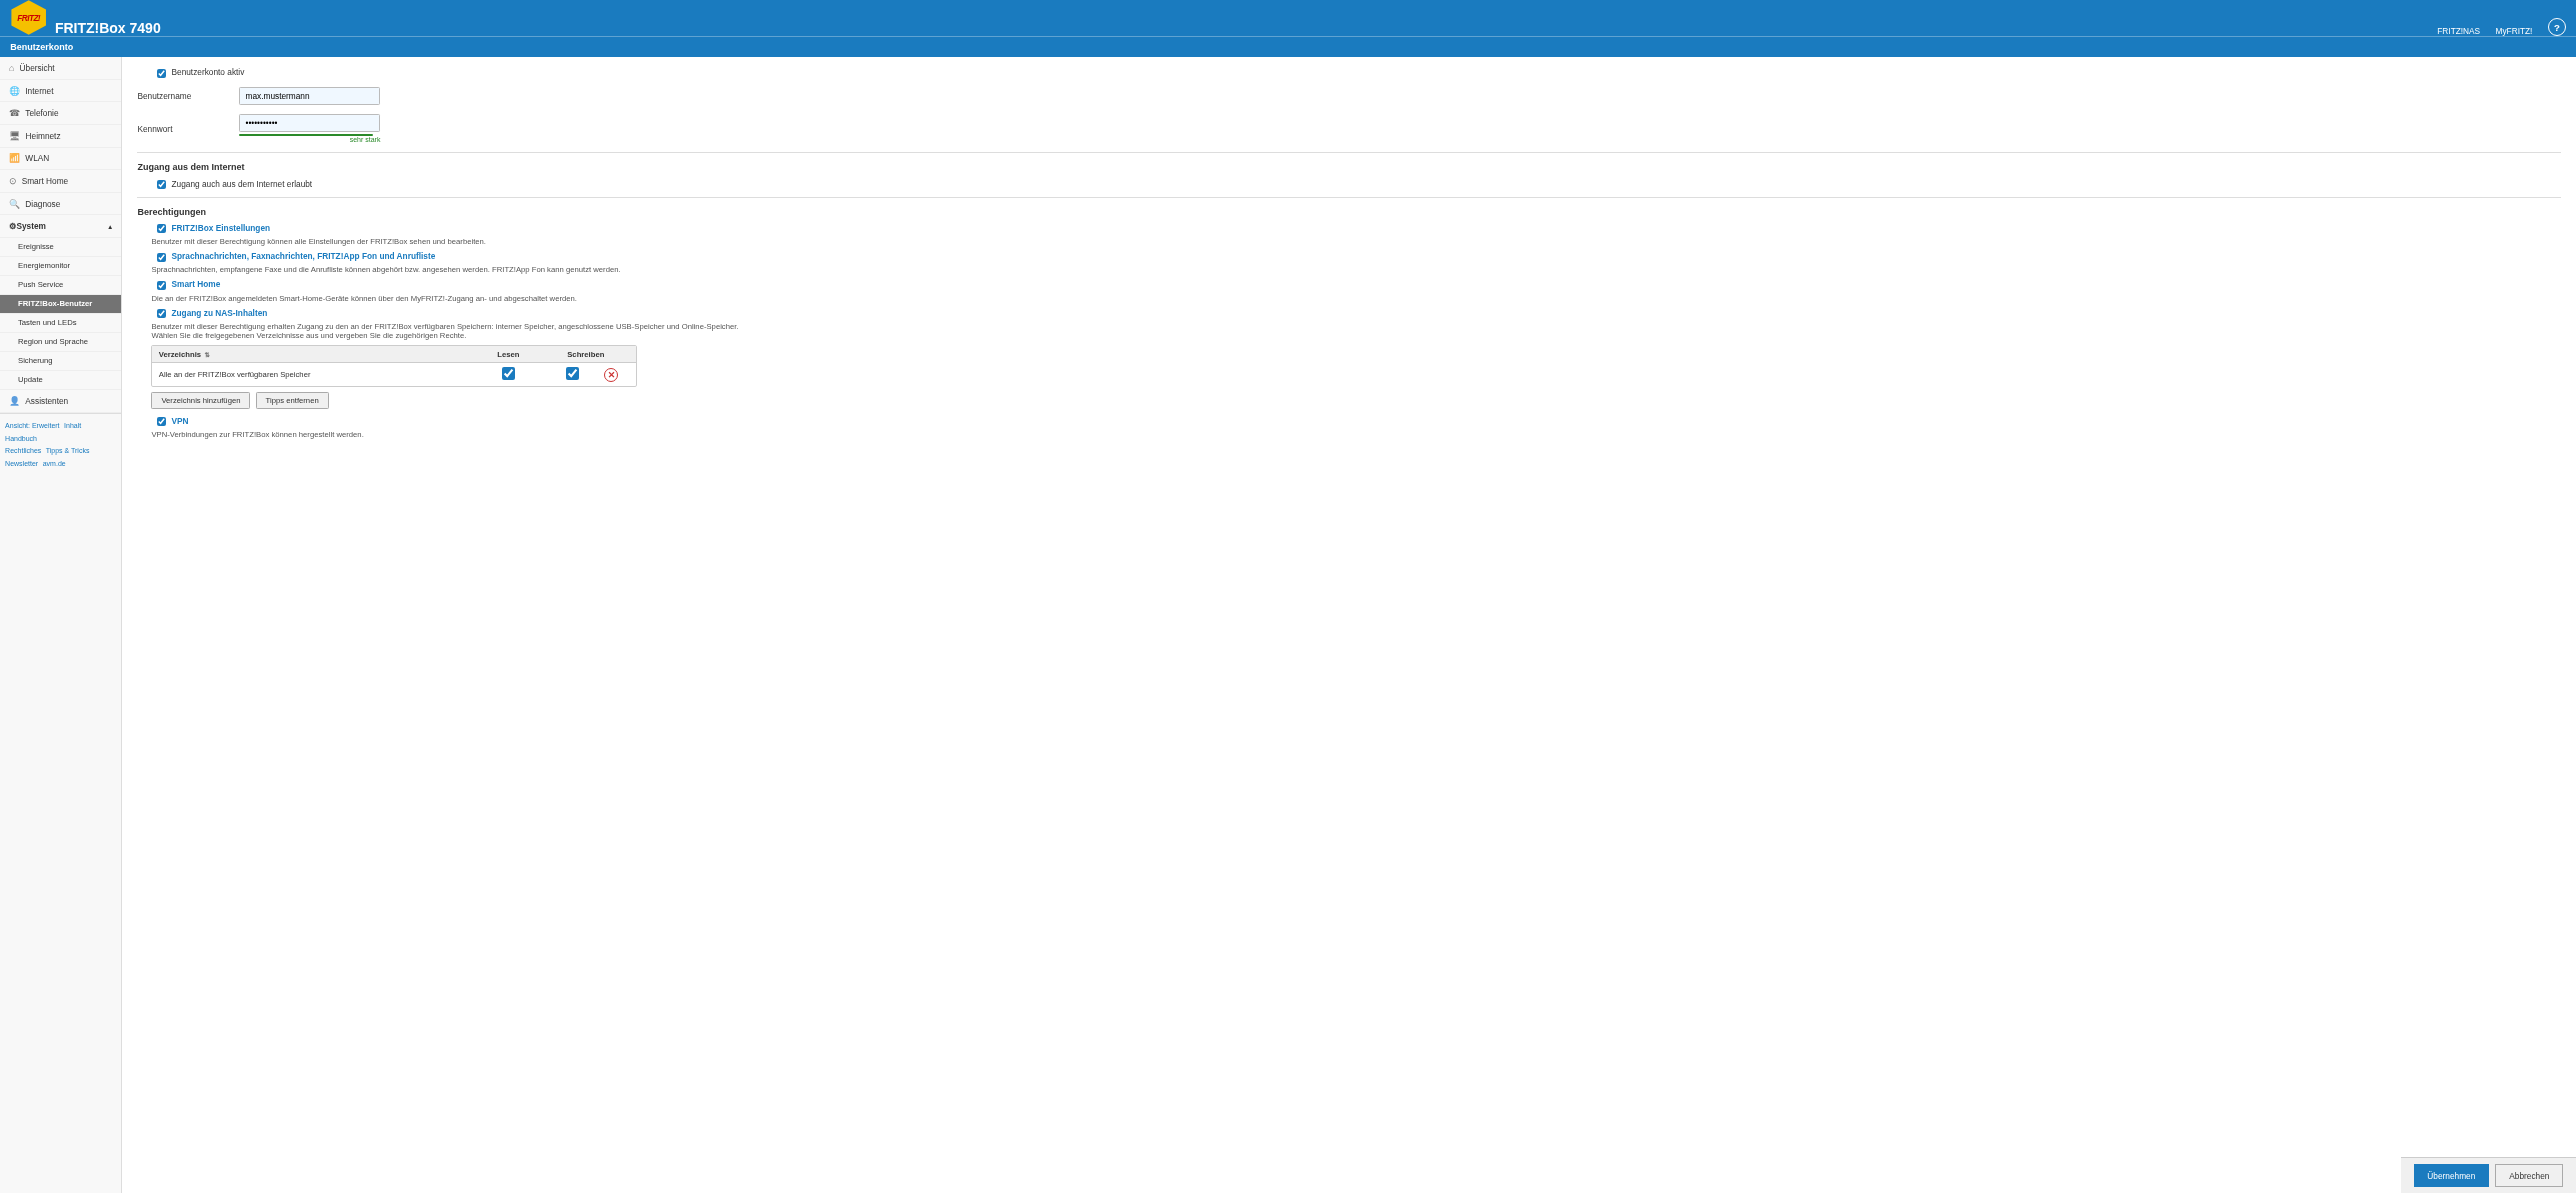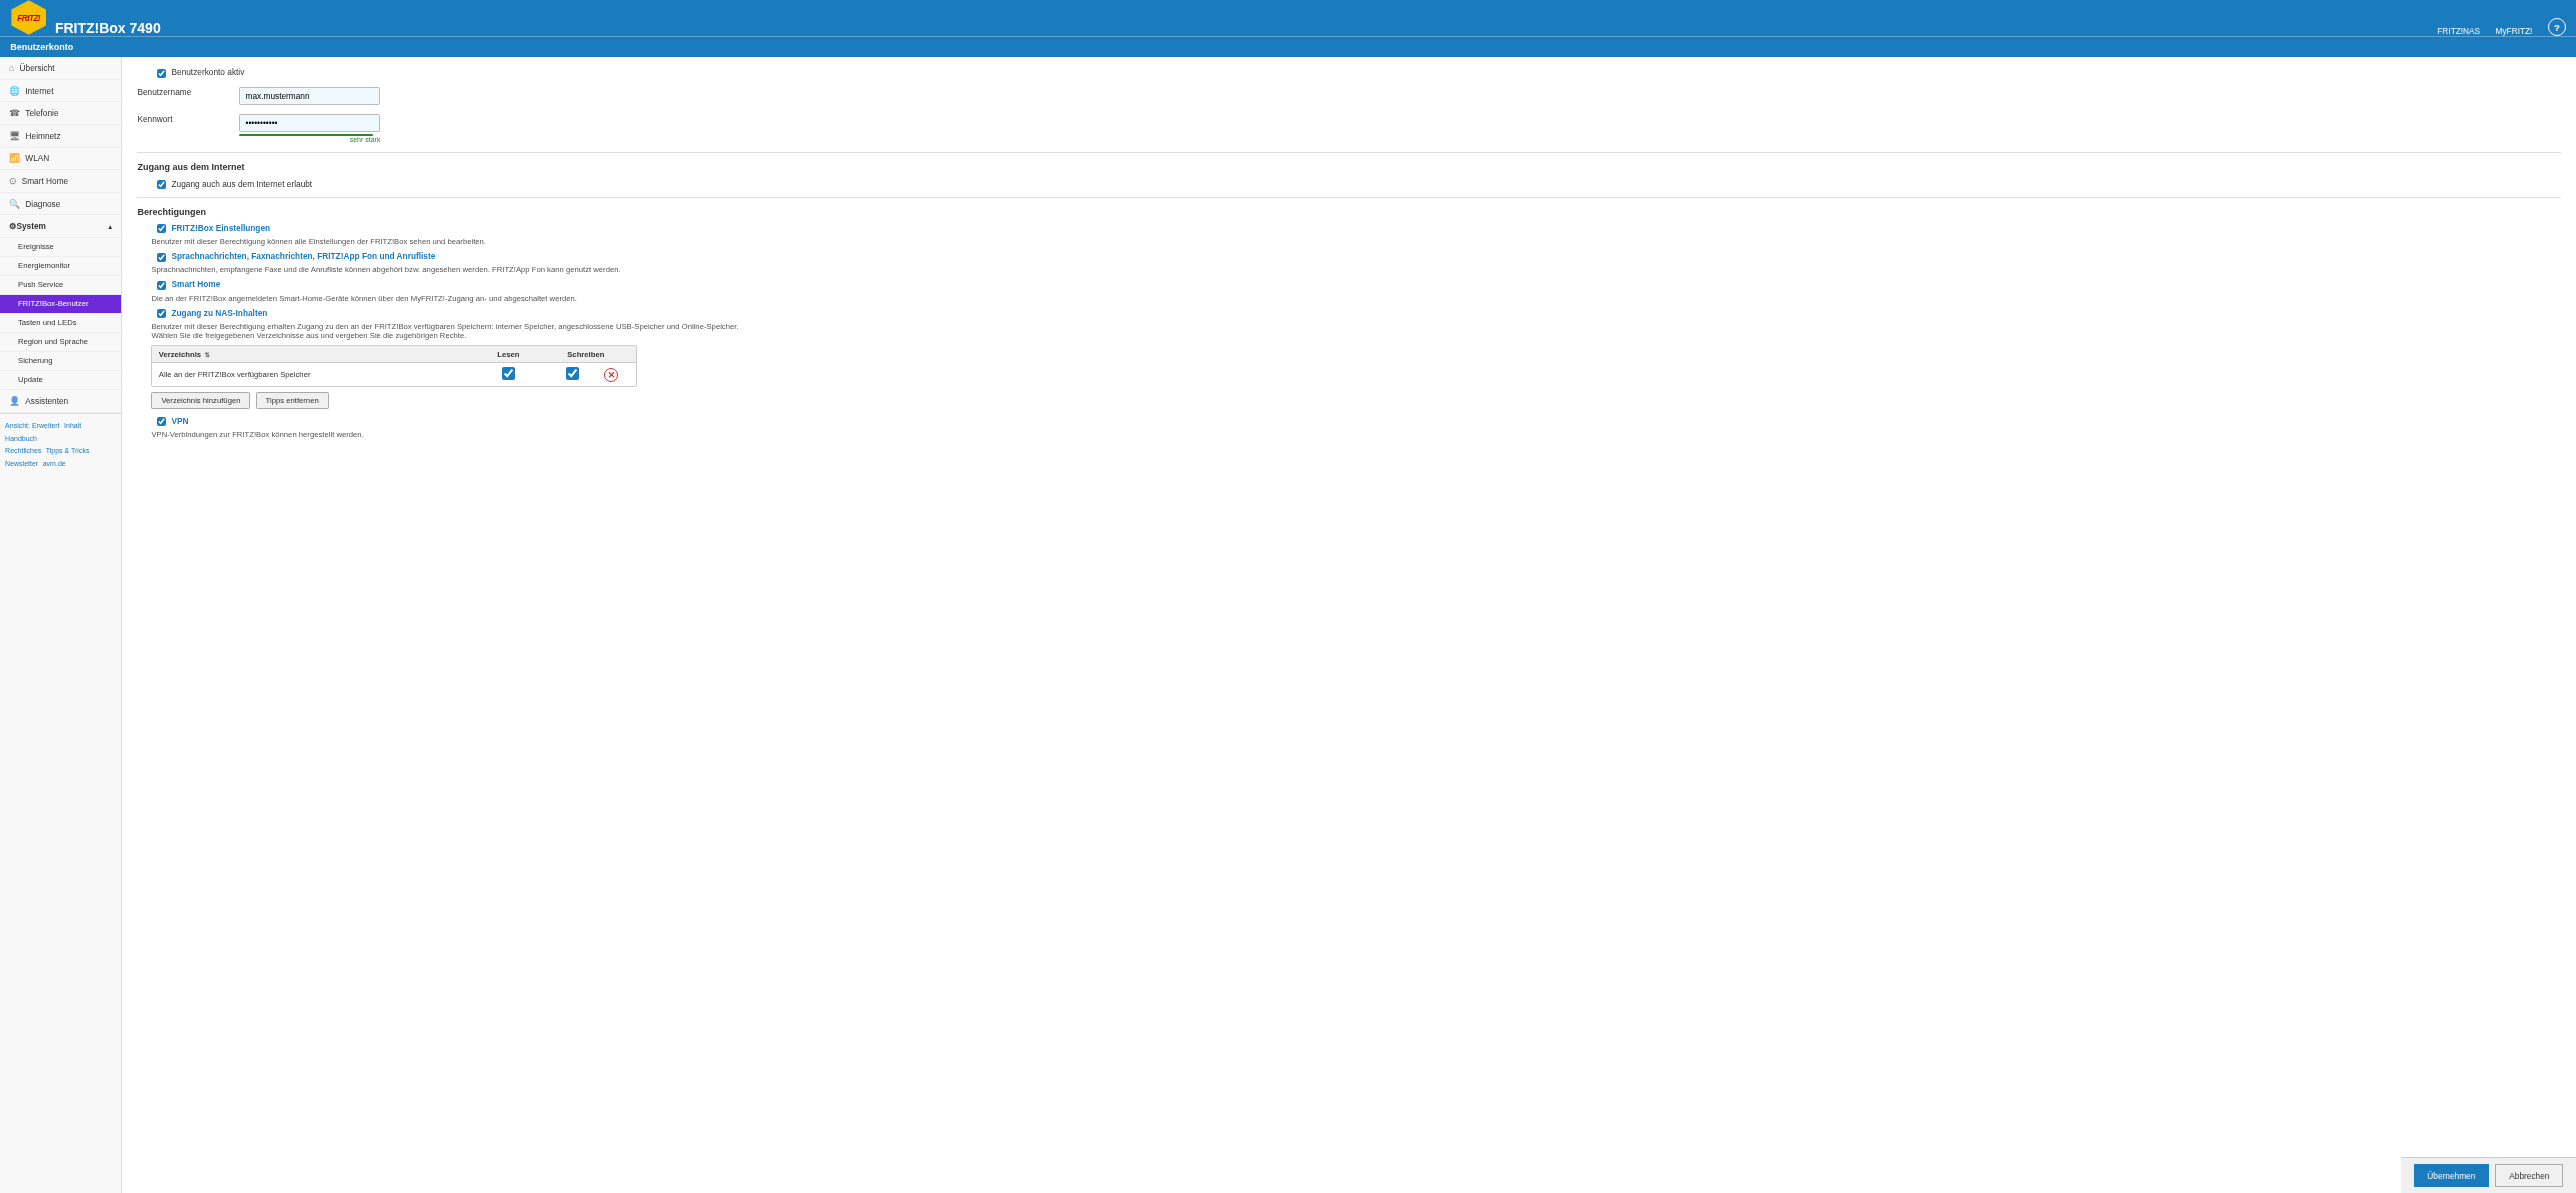--- a/index.html
+++ b/index.html
@@ -17,36 +17,36 @@
     .subheader-title { color: white; font-size: 9px; font-weight: bold; }
 
     
     .layout { display: flex; flex: 1; overflow: hidden; }
 
     
     .sidebar { width: 122px; background: #f8f8f8; border-right: 0.6px solid #ddd; overflow-y: auto; flex-shrink: 0; }
     .sidebar-item { display: flex; align-items: center; padding: 5.8px 7.7px 5.8px 9px; cursor: pointer; color: #333; font-size: 8.3px; border-bottom: 0.6px solid #eee; }
     .sidebar-item .icon { margin-right: 5.1px; font-size: 9px; opacity: 0.7; }
     .sidebar-sub { padding-left: 18px; font-size: 7.7px; padding-top: 4.5px; padding-bottom: 4.5px; cursor: pointer; border-bottom: 0.6px solid #eee; color: #333; }
-    .sidebar-sub.active { background: #6d28d9; color: white; }
+    .sidebar-sub.active { background: #737373; color: white; font-weight: bold; }
     .sidebar-parent { display: flex; align-items: center; padding: 5.8px 7.7px 5.8px 9px; cursor: pointer; color: #333; font-size: 8.3px; border-bottom: 0.6px solid #eee; font-weight: bold; }
     .sidebar-chevron { margin-left: auto; font-size: 6.4px; }
 
     
     .sidebar-footer { padding: 6.4px 5.1px; font-size: 7px; color: #666; border-top: 0.6px solid #ddd; line-height: 1.8; }
     .sidebar-footer a { color: #1a7bbf; text-decoration: none; margin-right: 2.6px; }
 
     
     .main { flex: 1; overflow-y: auto; background: white; }
     .content { padding: 10.2px 15.4px; }
 
     
     .section-divider { border: none; border-top: 0.6px solid #ddd; margin: 7.7px 0; }
     .section-title { font-size: 9px; font-weight: bold; color: #333; margin: 9px 0 6.4px 0; }
-    .form-row { display: flex; align-items: flex-start; margin-bottom: 9px; }
+    .form-row { display: flex; align-items: center; margin-bottom: 9px; }
     .form-label { width: 102px; color: #333; font-size: 8.3px; flex-shrink: 0; }
     .form-input { border: 0.6px solid #bbb; padding: 3.2px 5.1px; font-size: 8.3px; width: 141px; background: #f0f8ff; outline: none; border-radius: 1.3px; }
     .password-wrapper { position: relative; }
     .strength-bar { height: 2.6px; background: #2a8a2a; width: 134px; margin-top: 1.3px; border-radius: 1.3px; }
     .strength-label { font-size: 7px; color: #2a8a2a; text-align: right; width: 141px; }
 
     
     .checkbox-row { display: flex; align-items: flex-start; margin-bottom: 3.8px; padding-left: 20px; }
     .checkbox-row input[type=checkbox] { margin-right: 5.1px; margin-top: 1.3px; accent-color: #1a7bbf; width: 9px; height: 9px; flex-shrink: 0; cursor: pointer; }
     .checkbox-label { font-size: 8.3px; font-weight: bold; color: #1a7bbf; }

